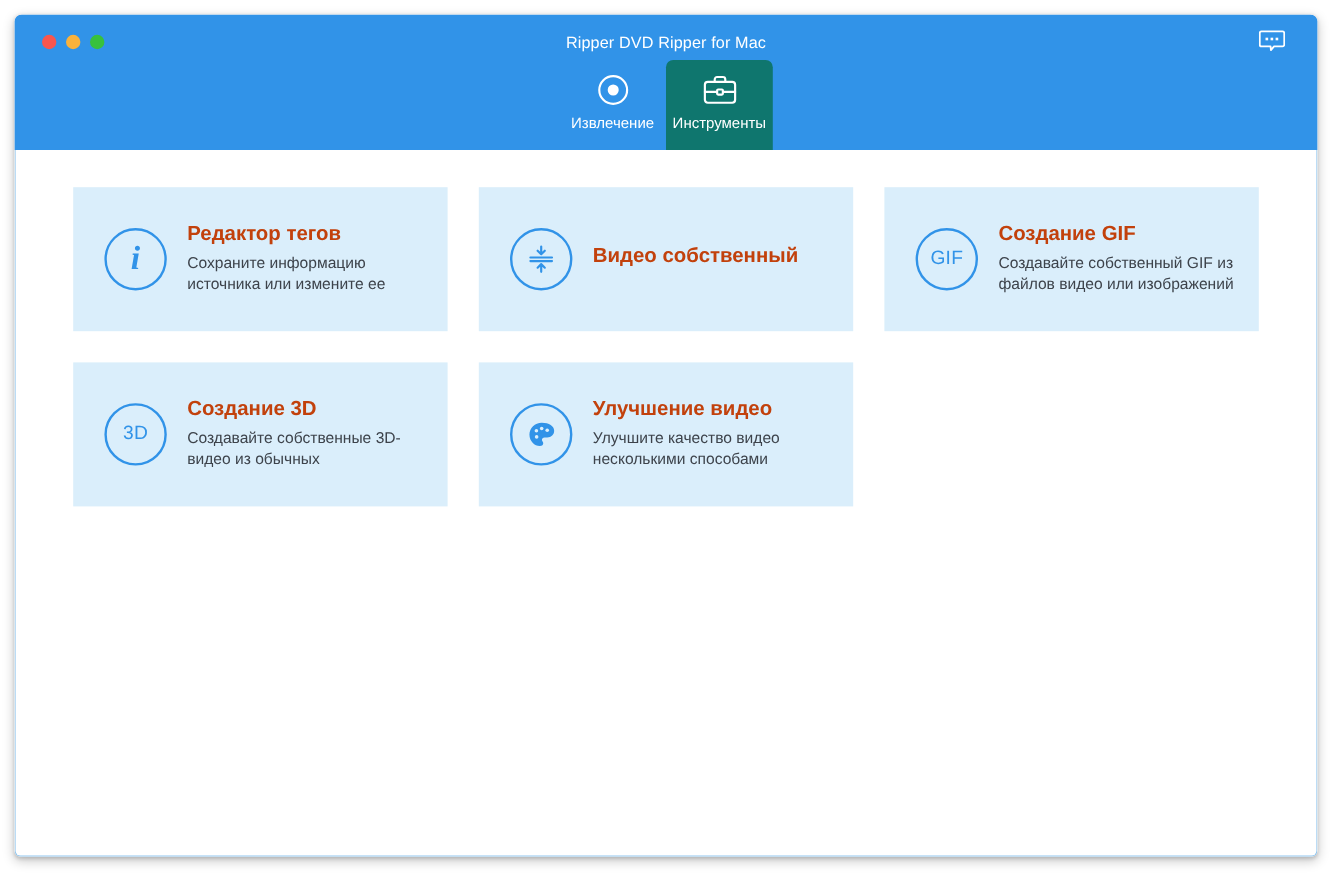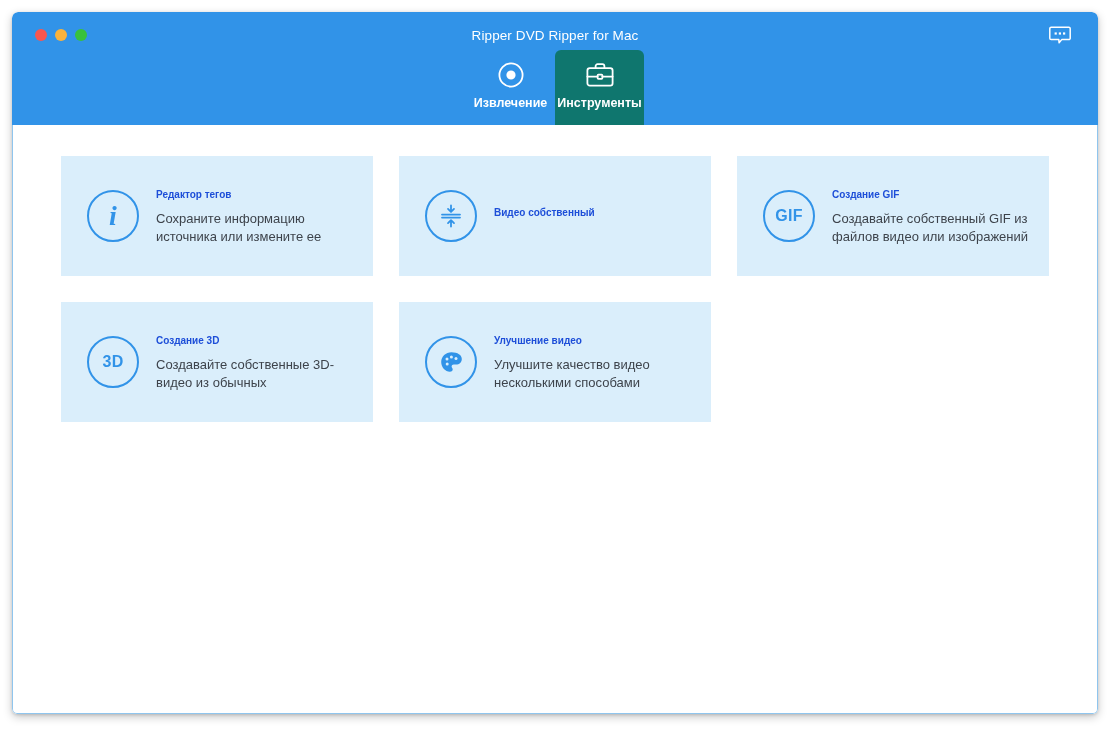--- a/index.html
+++ b/index.html
@@ -90,21 +90,20 @@
     height: 75px;
     display: flex;
     flex-direction: column;
     align-items: center;
     justify-content: flex-start;
     padding-top: 10px;
     box-sizing: border-box;
     cursor: pointer;
     border-radius: 6px 6px 0 0;
     color: #ffffff;
-    font-weight: bold;
   }
   .tab.active {
     background: #0f766e;
   }
   .tab-icon {
     height: 30px;
     display: flex;
     align-items: center;
     justify-content: center;
     margin-bottom: 6px;
@@ -156,38 +155,38 @@
     border: 2px solid #3193e8;
     border-radius: 50%;
     display: flex;
     align-items: center;
     justify-content: center;
     box-sizing: border-box;
     color: #3193e8;
   }
   .tool-icon-text {
     font-size: 16px;
-    font-weight: bold;
+    font-weight: normal;
     color: #3193e8;
     letter-spacing: 0.2px;
   }
   .tool-icon-text.italic-i {
     font-family: "Liberation Serif", serif;
     font-style: italic;
     font-size: 28px;
     font-weight: bold;
     line-height: 28px;
   }
   .tool-text {
     padding-right: 14px;
   }
   .tool-title {
-    font-size: 10px;
+    font-size: 17px;
     font-weight: bold;
-    color: #1d4ed8;
+    color: #c2410c;
     line-height: 16px;
     margin-bottom: 7px;
   }
   .tool-desc {
     font-size: 13px;
     color: #3d434b;
     line-height: 18px;
     max-width: 210px;
   }
 </style>

